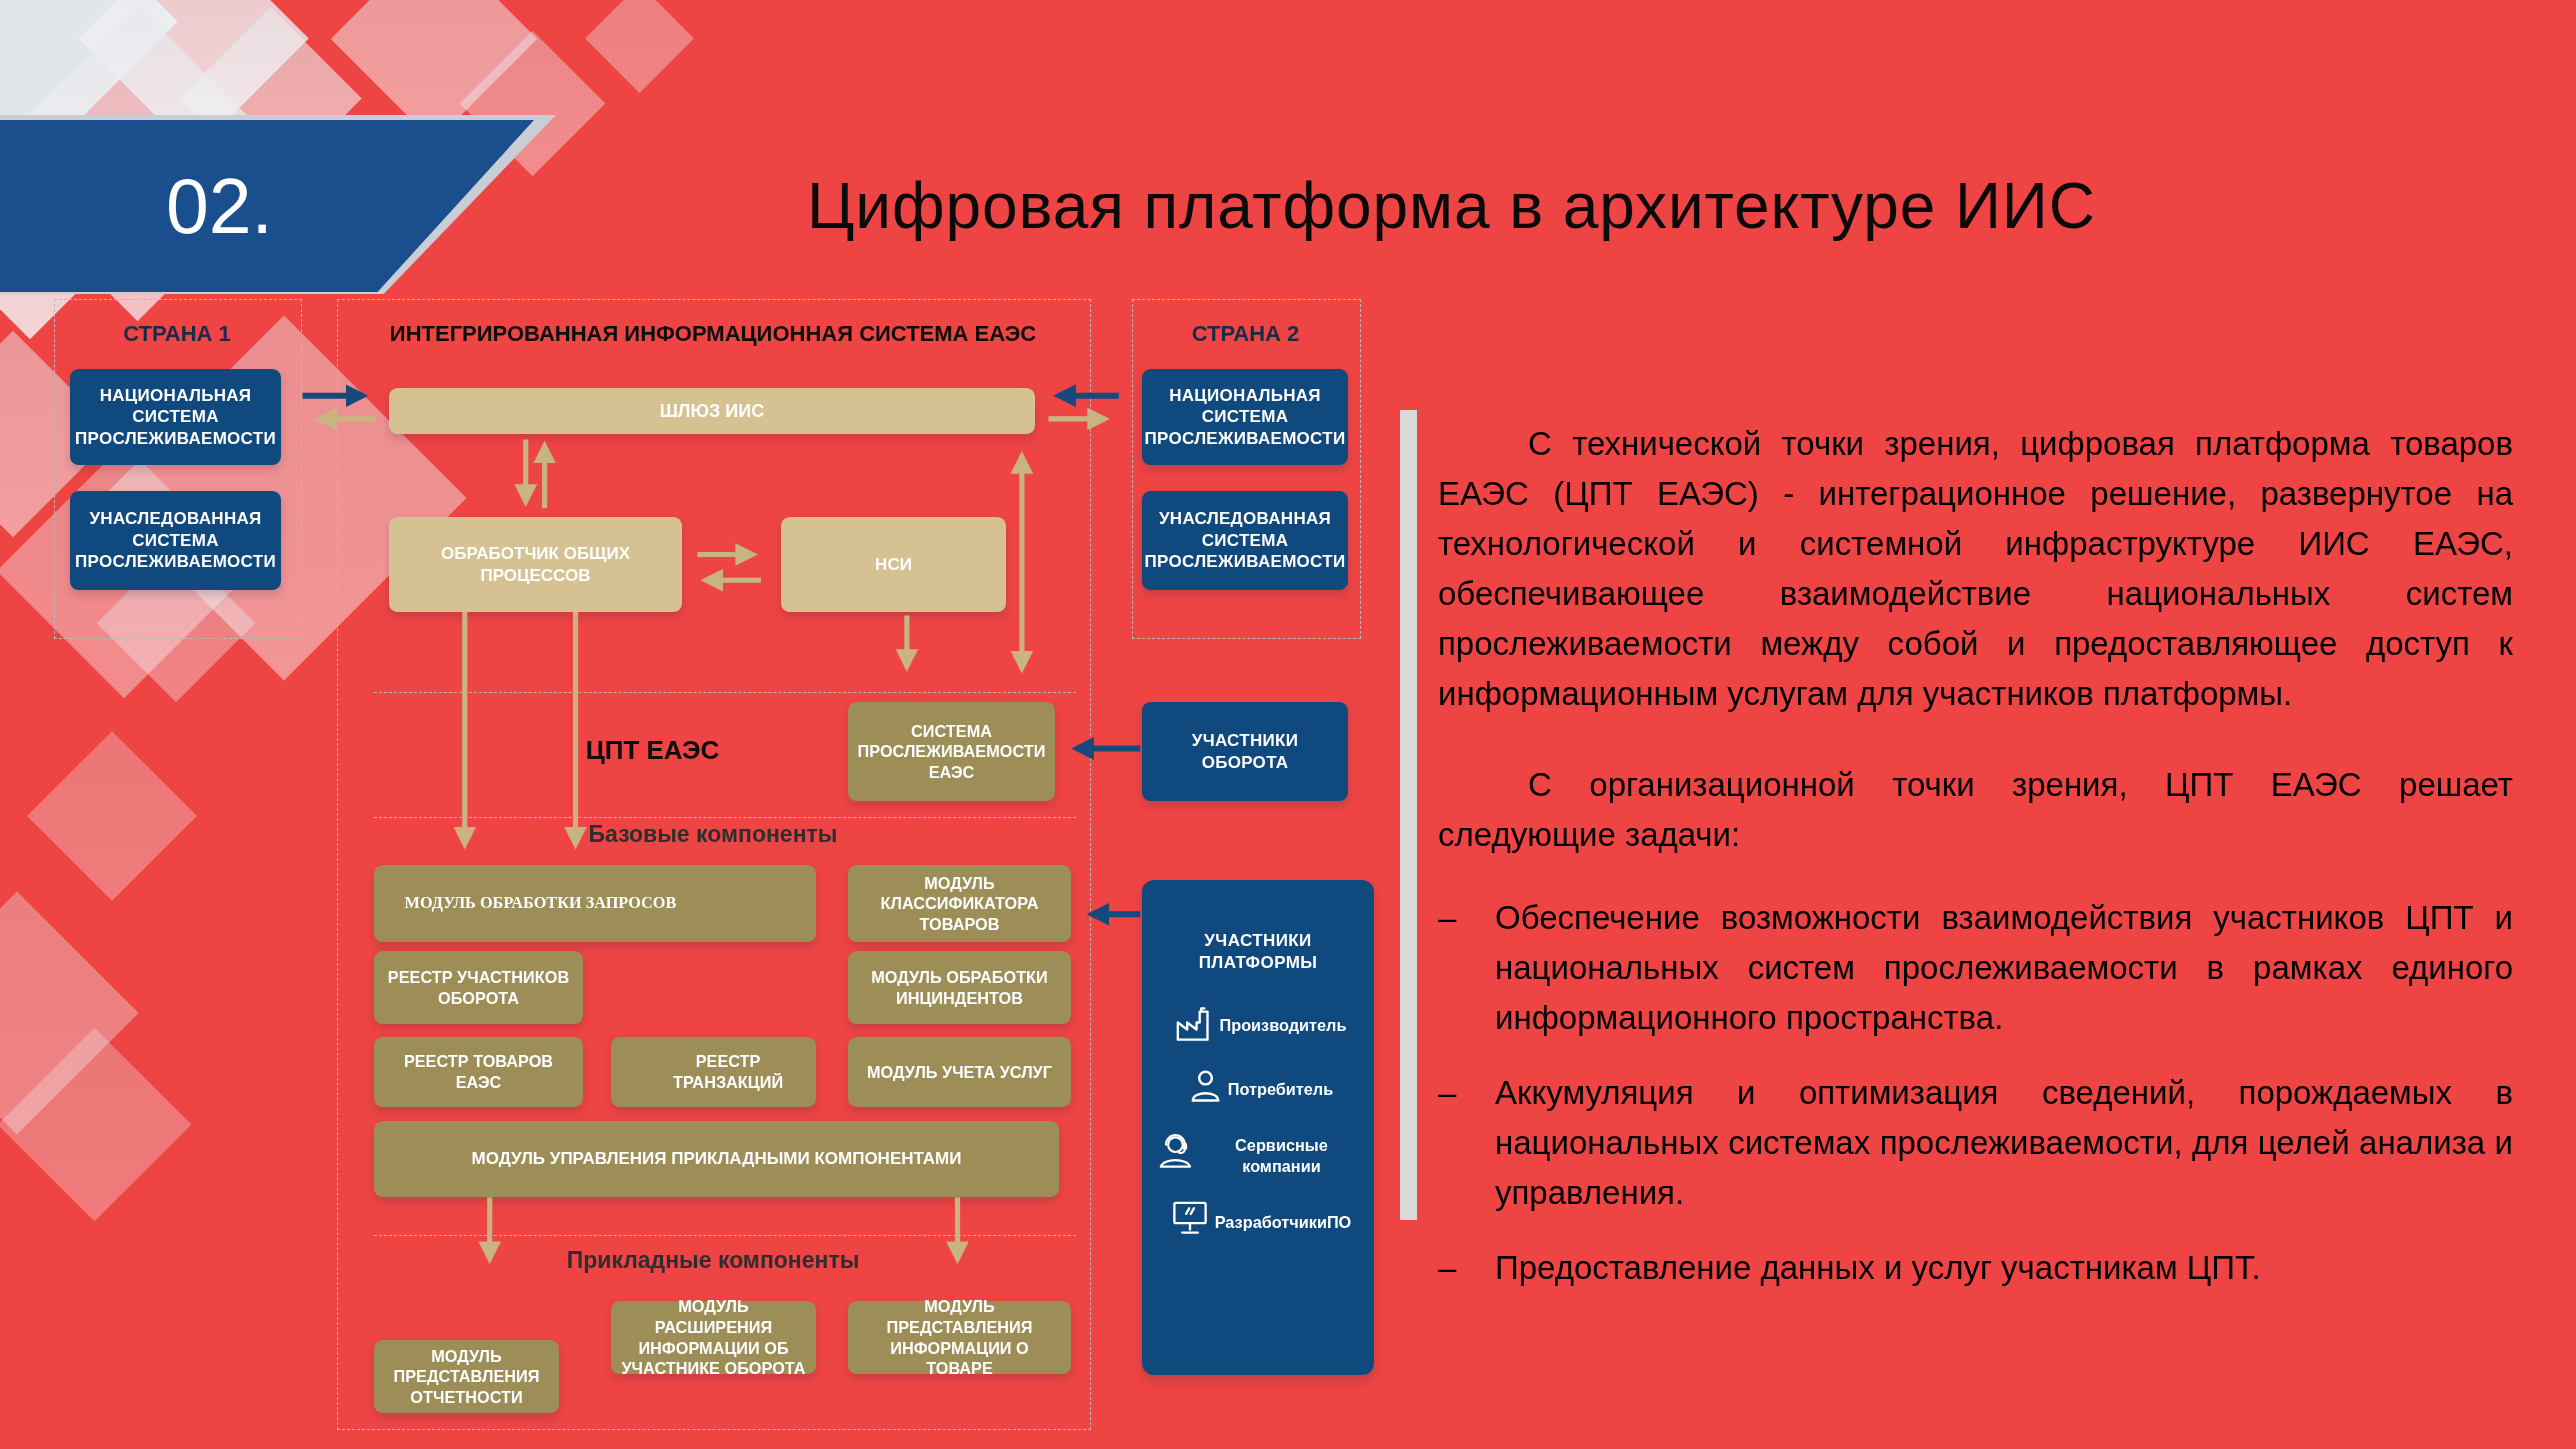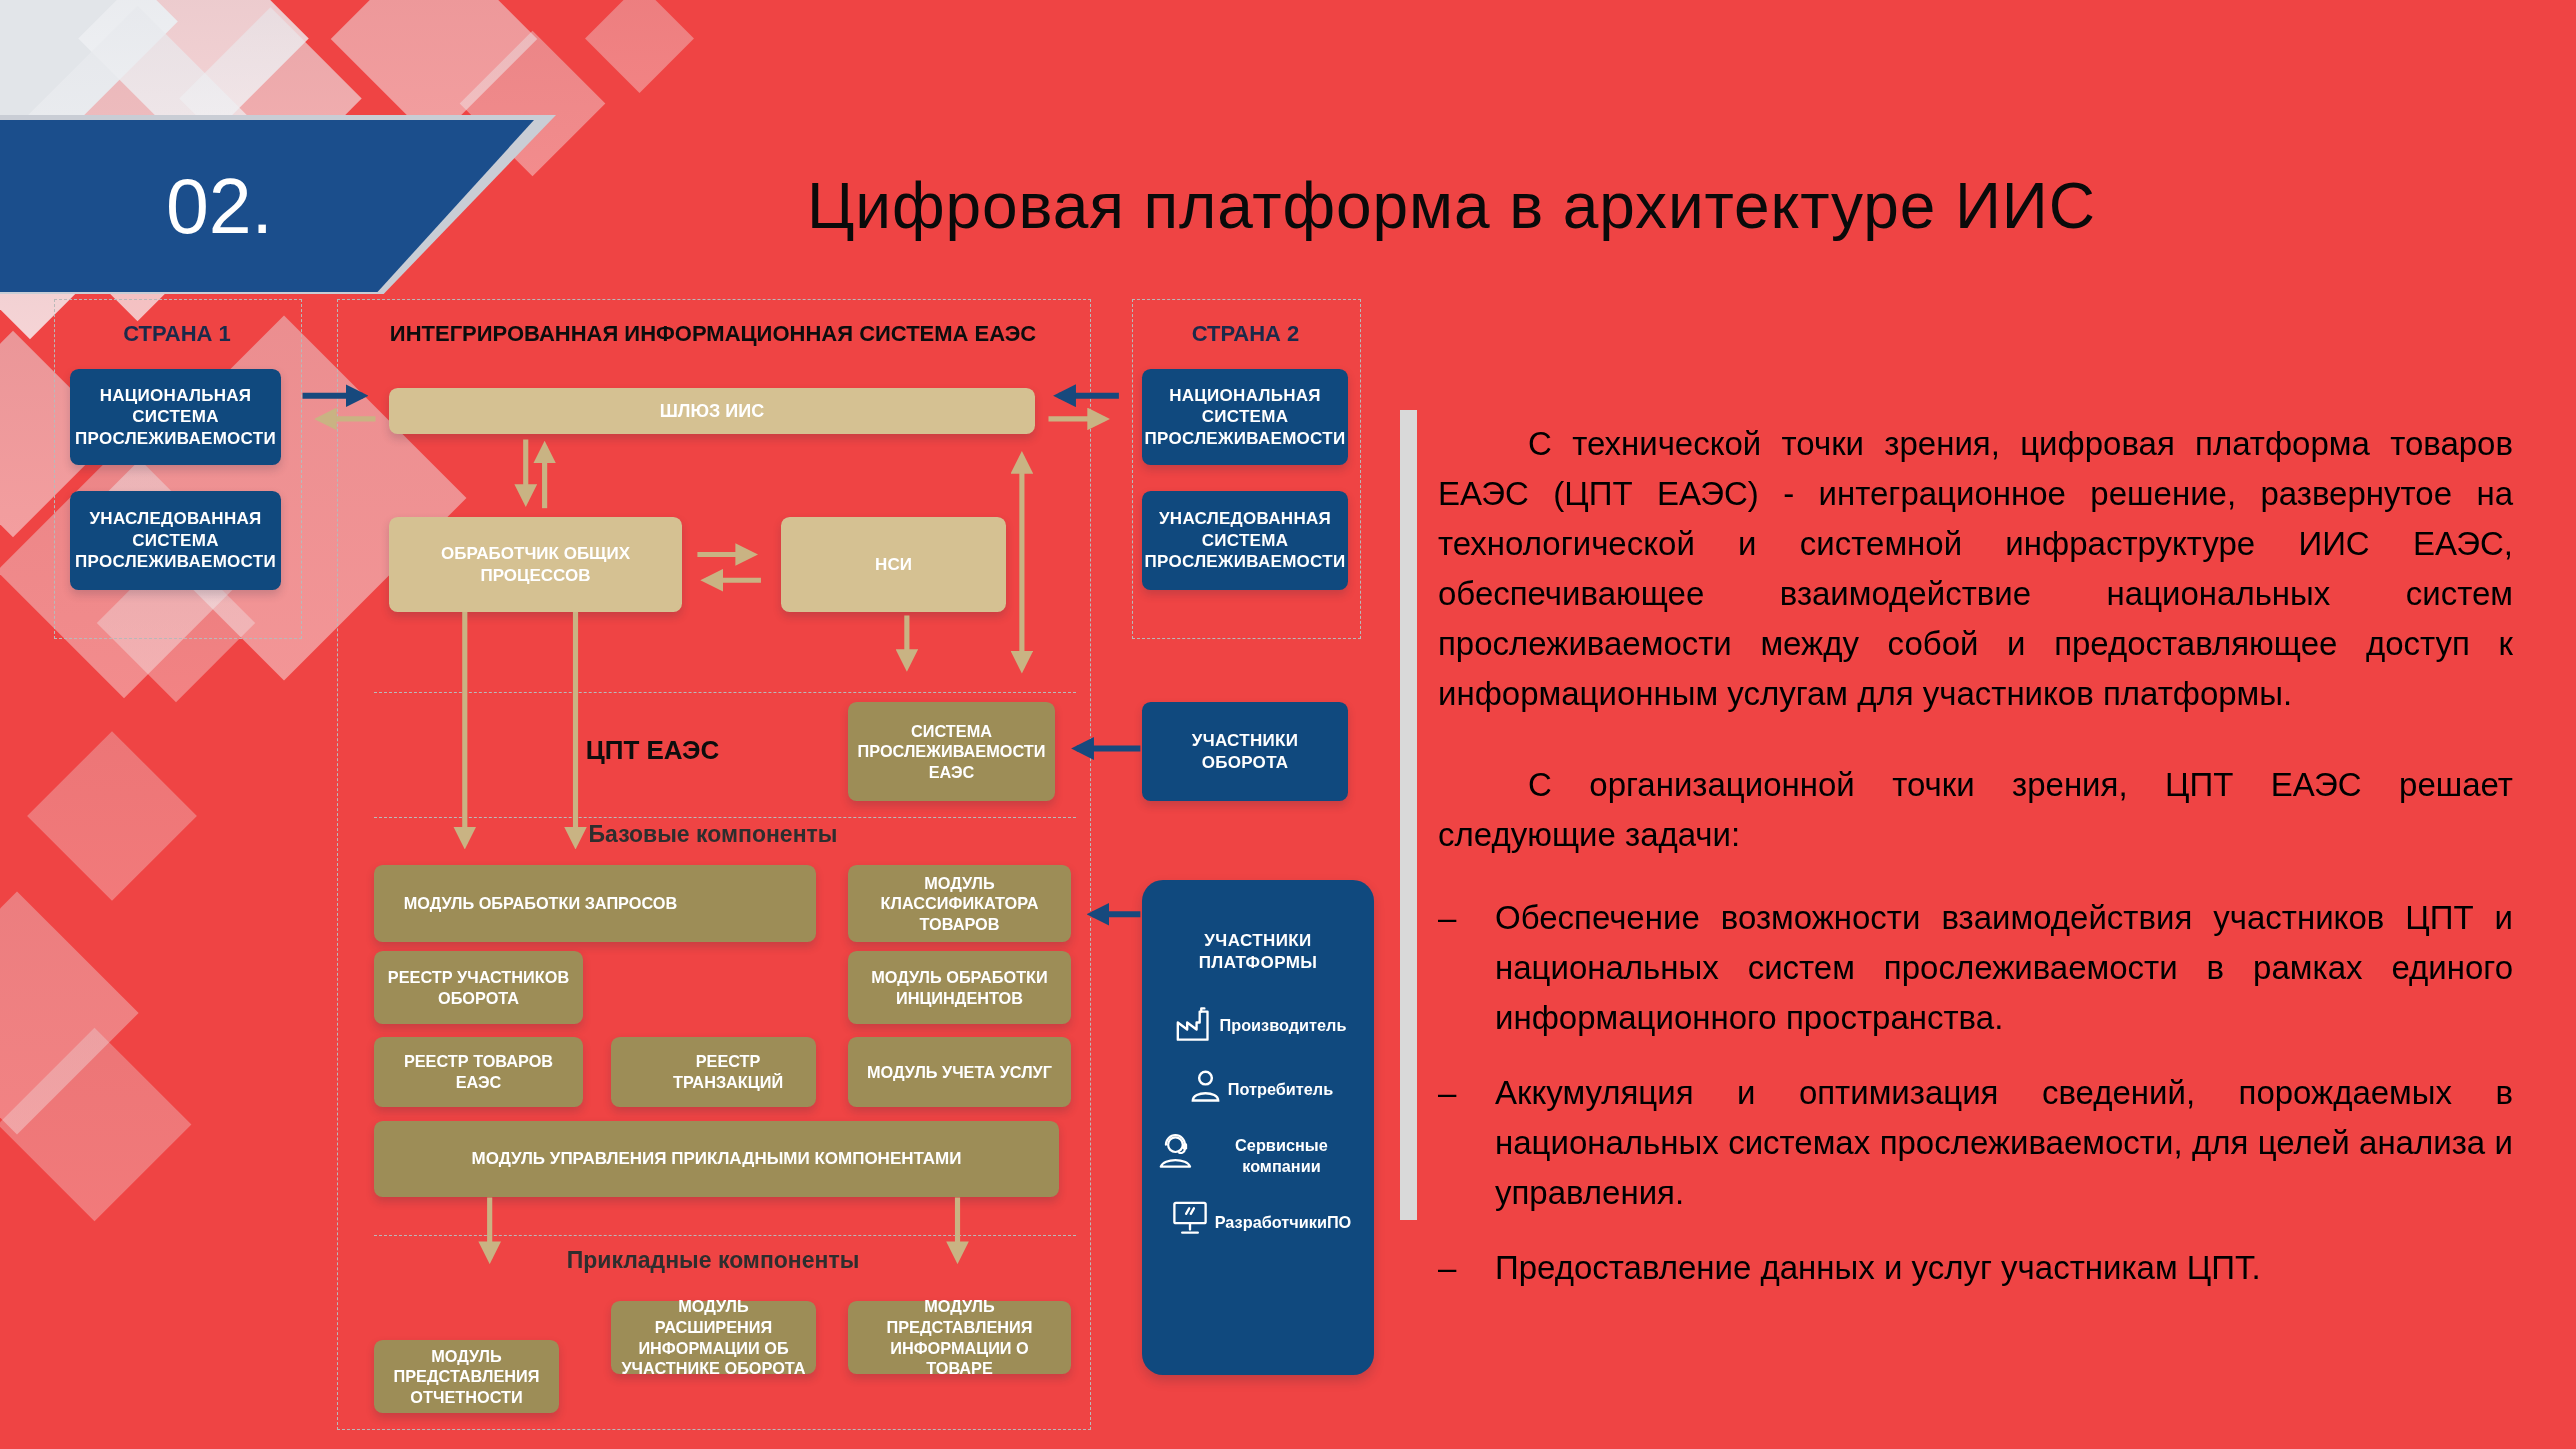--- a/index.html
+++ b/index.html
@@ -40,33 +40,33 @@
   .khaki{background:#9d8d57;font-size:16.3px;line-height:20.6px;}
   .b-c1nat{left:70px;top:369px;width:211px;height:96px;}
   .b-c1leg{left:70px;top:491px;width:211px;height:99px;}
   .b-c2nat{left:1142px;top:369px;width:206px;height:96px;}
   .b-c2leg{left:1142px;top:491px;width:206px;height:99px;}
   .b-turn{left:1142px;top:702px;width:206px;height:99px;}
   .b-gw{left:389px;top:388px;width:646px;height:46px;font-size:18px;}
   .b-proc{left:389px;top:517px;width:293px;height:95px;}
   .b-nsi{left:781px;top:517px;width:225px;height:95px;}
   .b-trace{left:848px;top:702px;width:207px;height:99px;}
-  .b-req{left:374px;top:865px;width:442px;height:77px;padding-right:116px;}
+  .b-req{left:374px;top:865px;width:442px;height:77px;padding-right:116px;font-family:Liberation Serif, serif;}
   .b-class{left:848px;top:865px;width:223px;height:77px;}
   .b-rpart{left:374px;top:951px;width:209px;height:73px;}
   .b-inc{left:848px;top:951px;width:223px;height:73px;}
   .b-rgoods{left:374px;top:1037px;width:209px;height:70px;}
   .b-rtrans{left:611px;top:1037px;width:205px;height:70px;padding-left:36px;}
   .b-serv{left:848px;top:1037px;width:223px;height:70px;}
   .b-mgmt{left:374px;top:1121px;width:685px;height:76px;font-size:17px;}
   .b-arep{left:374px;top:1301px;width:185px;height:73px;margin-top:39px;}
   .b-aext{left:611px;top:1301px;width:205px;height:73px;}
   .b-ainf{left:848px;top:1301px;width:223px;height:73px;}
   
-  .b-plat{left:1142px;top:880px;width:232px;height:495px;background:#10497e;border-radius:21px;
+  .b-plat{left:1142px;top:880px;width:232px;height:495px;background:#10497e;border-radius:12px;
           position:absolute;box-shadow:0 5.2px 10.3px rgba(35,40,60,.2);display:flex;flex-direction:column;
           align-items:center;box-sizing:border-box;padding:50px 10.3px 17px;color:#fff;}
   .plat-title{font-weight:700;font-size:17px;line-height:22px;text-align:center;letter-spacing:0.4px;margin-bottom:13.7px;}
   .plat-item{display:flex;flex-direction:row;align-items:center;margin-top:12px;}
   .plat-item svg{display:block;margin-bottom:6.9px;}
   .plat-lbl{font-weight:700;font-size:16.3px;line-height:20.6px;text-align:center;}
   
   .graybar{left:1400px;top:410px;width:17px;height:810px;background:#d9d9d9;position:absolute;}
   
   .textpanel{position:absolute;left:1438px;top:419px;width:1075px;color:#000;font-size:33px;

